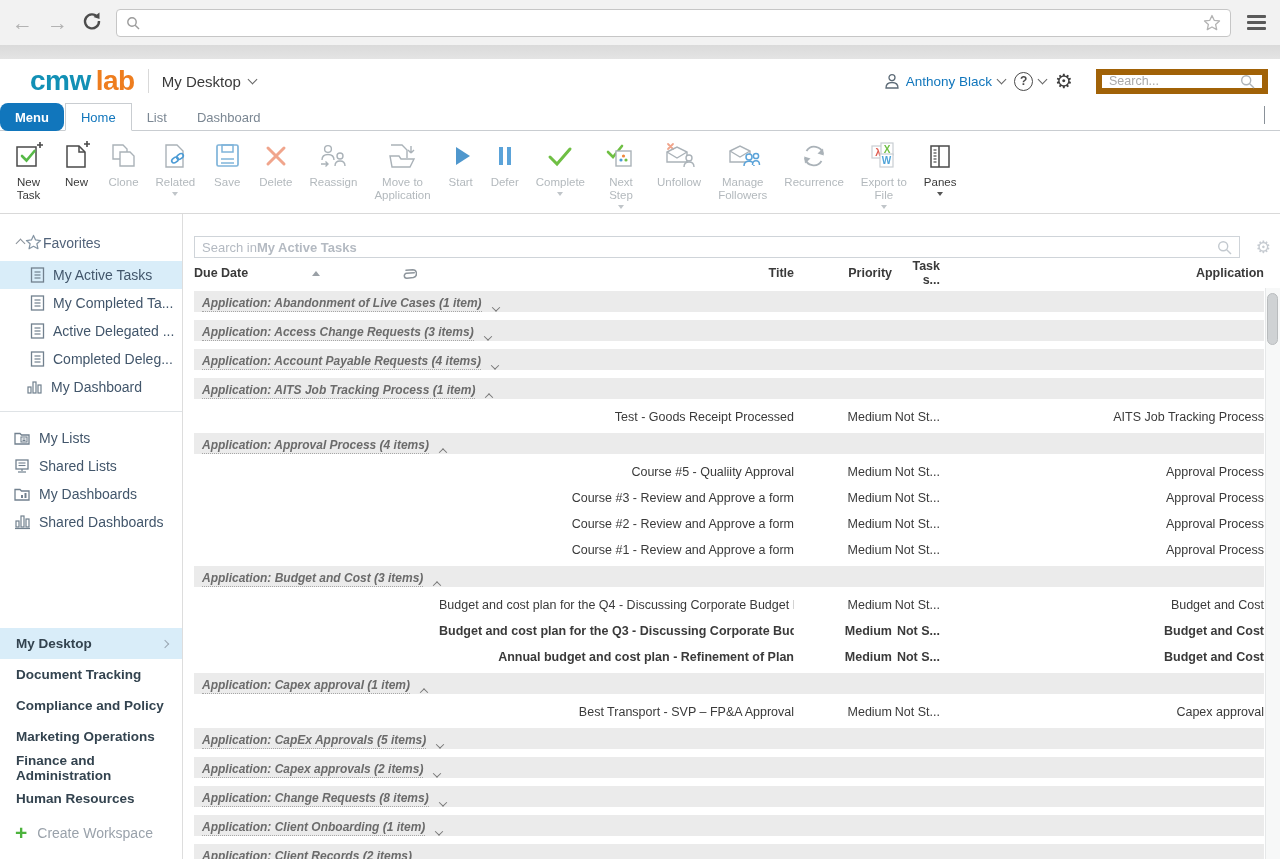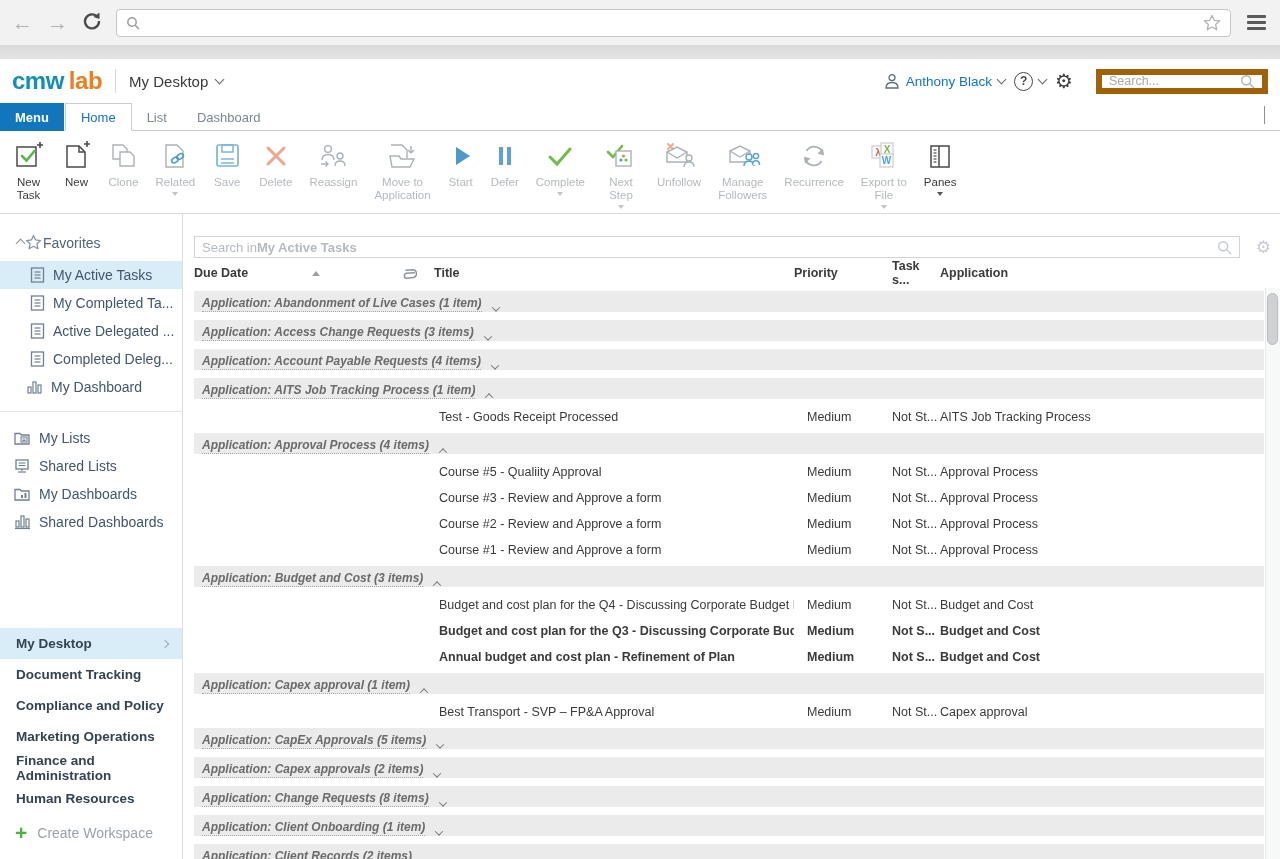--- a/index.html
+++ b/index.html
@@ -14,21 +14,21 @@
   .nav-arrow { font-size:21px; color:#b3b3b3; line-height:1; cursor:default; }
   .addr { flex:1; height:28px; background:#fff; border:1px solid #c6c6c6; border-radius:4px;
           display:flex; align-items:center; padding:0 9px; gap:7px; }
   .addr .spacer { flex:1; }
   .hamburger { display:flex; flex-direction:column; gap:3px; padding:2px; }
   .hamburger div { width:19px; height:3px; background:#5a5a5a; border-radius:1px; }
   .chrome-strip { height:14px; background:linear-gradient(#dadada,#e4e4e4); }
 
   
   .app-header { height:44px; display:flex; align-items:center; padding:0 12px; background:#fff; }
-  .logo { font-size:24px; font-weight:bold; letter-spacing:-0.5px; display:flex; gap:5px; }
+  .logo { font-size:28px; font-weight:bold; letter-spacing:-0.5px; display:flex; gap:5px;margin-left:18px; }
   .logo .c1 { color:#1290b5; } .logo .c2 { color:#ee7d1e; }
   .vdiv { width:1px; height:24px; background:#d9d9d9; margin:0 13px; }
   .ws-select { display:flex; align-items:center; gap:8px; font-size:15px; color:#3a3a3a; cursor:pointer; }
   .chev-d { width:7px; height:7px; border-right:1.5px solid #666; border-bottom:1.5px solid #666;
             transform:rotate(45deg); margin-top:-4px; }
   .chev-u { width:7px; height:7px; border-right:1.5px solid #8a9199; border-bottom:1.5px solid #8a9199;
             transform:rotate(-135deg); margin-top:4px; }
   .chev-r { width:6px; height:6px; border-right:1.5px solid #9aa7b2; border-bottom:1.5px solid #9aa7b2;
             transform:rotate(-45deg); }
   .hdr-right { margin-left:auto; display:flex; align-items:center; gap:9px; }
@@ -38,21 +38,21 @@
           font-size:12px; font-weight:bold; color:#4a4a4a; display:flex; align-items:center; justify-content:center; }
   .gear { font-size:20px; color:#3e3e3e; line-height:1; }
   .hdr-search { width:172px; height:25px; border:6px solid #a16207; display:flex; align-items:center;
                 padding:0 7px; gap:6px; margin-left:14px; }
   .hdr-search .ph { color:#a9a9a9; font-size:12.5px; flex:1; }
 
   
   .tabbar { height:28px; display:flex; align-items:flex-end; position:relative; }
   .tabbar::after { content:""; position:absolute; left:0; right:0; bottom:0; height:1px; background:#c9cdd1; }
   .menu-btn { height:28px; background:#1176bc; color:#fff; font-weight:bold; font-size:13px;
-              padding:0 15px; display:flex; align-items:center; z-index:2; cursor:pointer; }
+              padding:0 15px; display:flex; align-items:center; z-index:2; cursor:pointer;border-radius:8px; }
   .tab { height:28px; padding:0 15px; font-size:13px; color:#7b8793; display:flex; align-items:center;
          position:relative; z-index:2; cursor:pointer; }
   .tab.active { background:#fff; color:#1176bc; border:1px solid #c9cdd1; border-bottom:1px solid #fff; margin-left:1px; }
   .ribbon-collapse { position:absolute; right:15px; bottom:7px; z-index:2; cursor:pointer; }
 
   
   .toolbar { height:83px; border-bottom:1px solid #d9d9d9; display:flex; align-items:flex-start; padding:7px 2px 0 4px; }
   .tbtn { display:flex; flex-direction:column; align-items:center; padding:0 8.5px; cursor:pointer; }
   .tbtn .ic { height:36px; display:flex; align-items:center; justify-content:center; }
   .tbtn .lbl { font-size:11.5px; line-height:13px; text-align:center; color:#b3b9bd; white-space:pre-line; margin-top:2px; }
@@ -82,21 +82,21 @@
 
   
   .main { flex:1; position:relative; padding-top:22px; }
   .list-search { margin:0 40px 0 11px; height:22px; border:1px solid #cfd4d9; display:flex; align-items:center;
                  padding:0 7px; font-size:13px; }
   .list-search .ph1 { color:#b4bac2; }
   .list-search .ph2 { color:#b4bac2; font-weight:bold; }
   .list-search svg { margin-left:auto; }
   .list-gear { position:absolute; right:9px; top:25px; font-size:17px; color:#c6cbd1; line-height:1; cursor:pointer; }
 
-  .grid { display:grid; grid-template-columns:190px 50px 360px 98px 48px 1fr; }
+  .grid { display:grid; grid-template-columns:190px 50px 360px 98px 48px 1fr;text-align:right; }
   .cols-header { margin:0 16px 0 11px; height:30px; align-items:center; font-weight:bold; font-size:12.5px; color:#3a3a3a; }
   .h-due { display:flex; align-items:center; }
   .sort-asc { width:0; height:0; border-left:4px solid transparent; border-right:4px solid transparent;
               border-bottom:5px solid #9aa0a6; margin-left:64px; }
   .h-clip { display:flex; justify-content:center; }
 
   .rows { margin:0 16px 0 11px; }
   .row { height:26px; }
   .group-bar { height:21px; margin-top:3px; background:#ebebeb; display:flex; align-items:flex-end; padding-left:8px; cursor:pointer;font-style:italic; }
   .group-label { font-size:12px; font-weight:bold; color:#6b6b6b; border-bottom:1px dotted #a6a6a6; padding-bottom:1px; }

